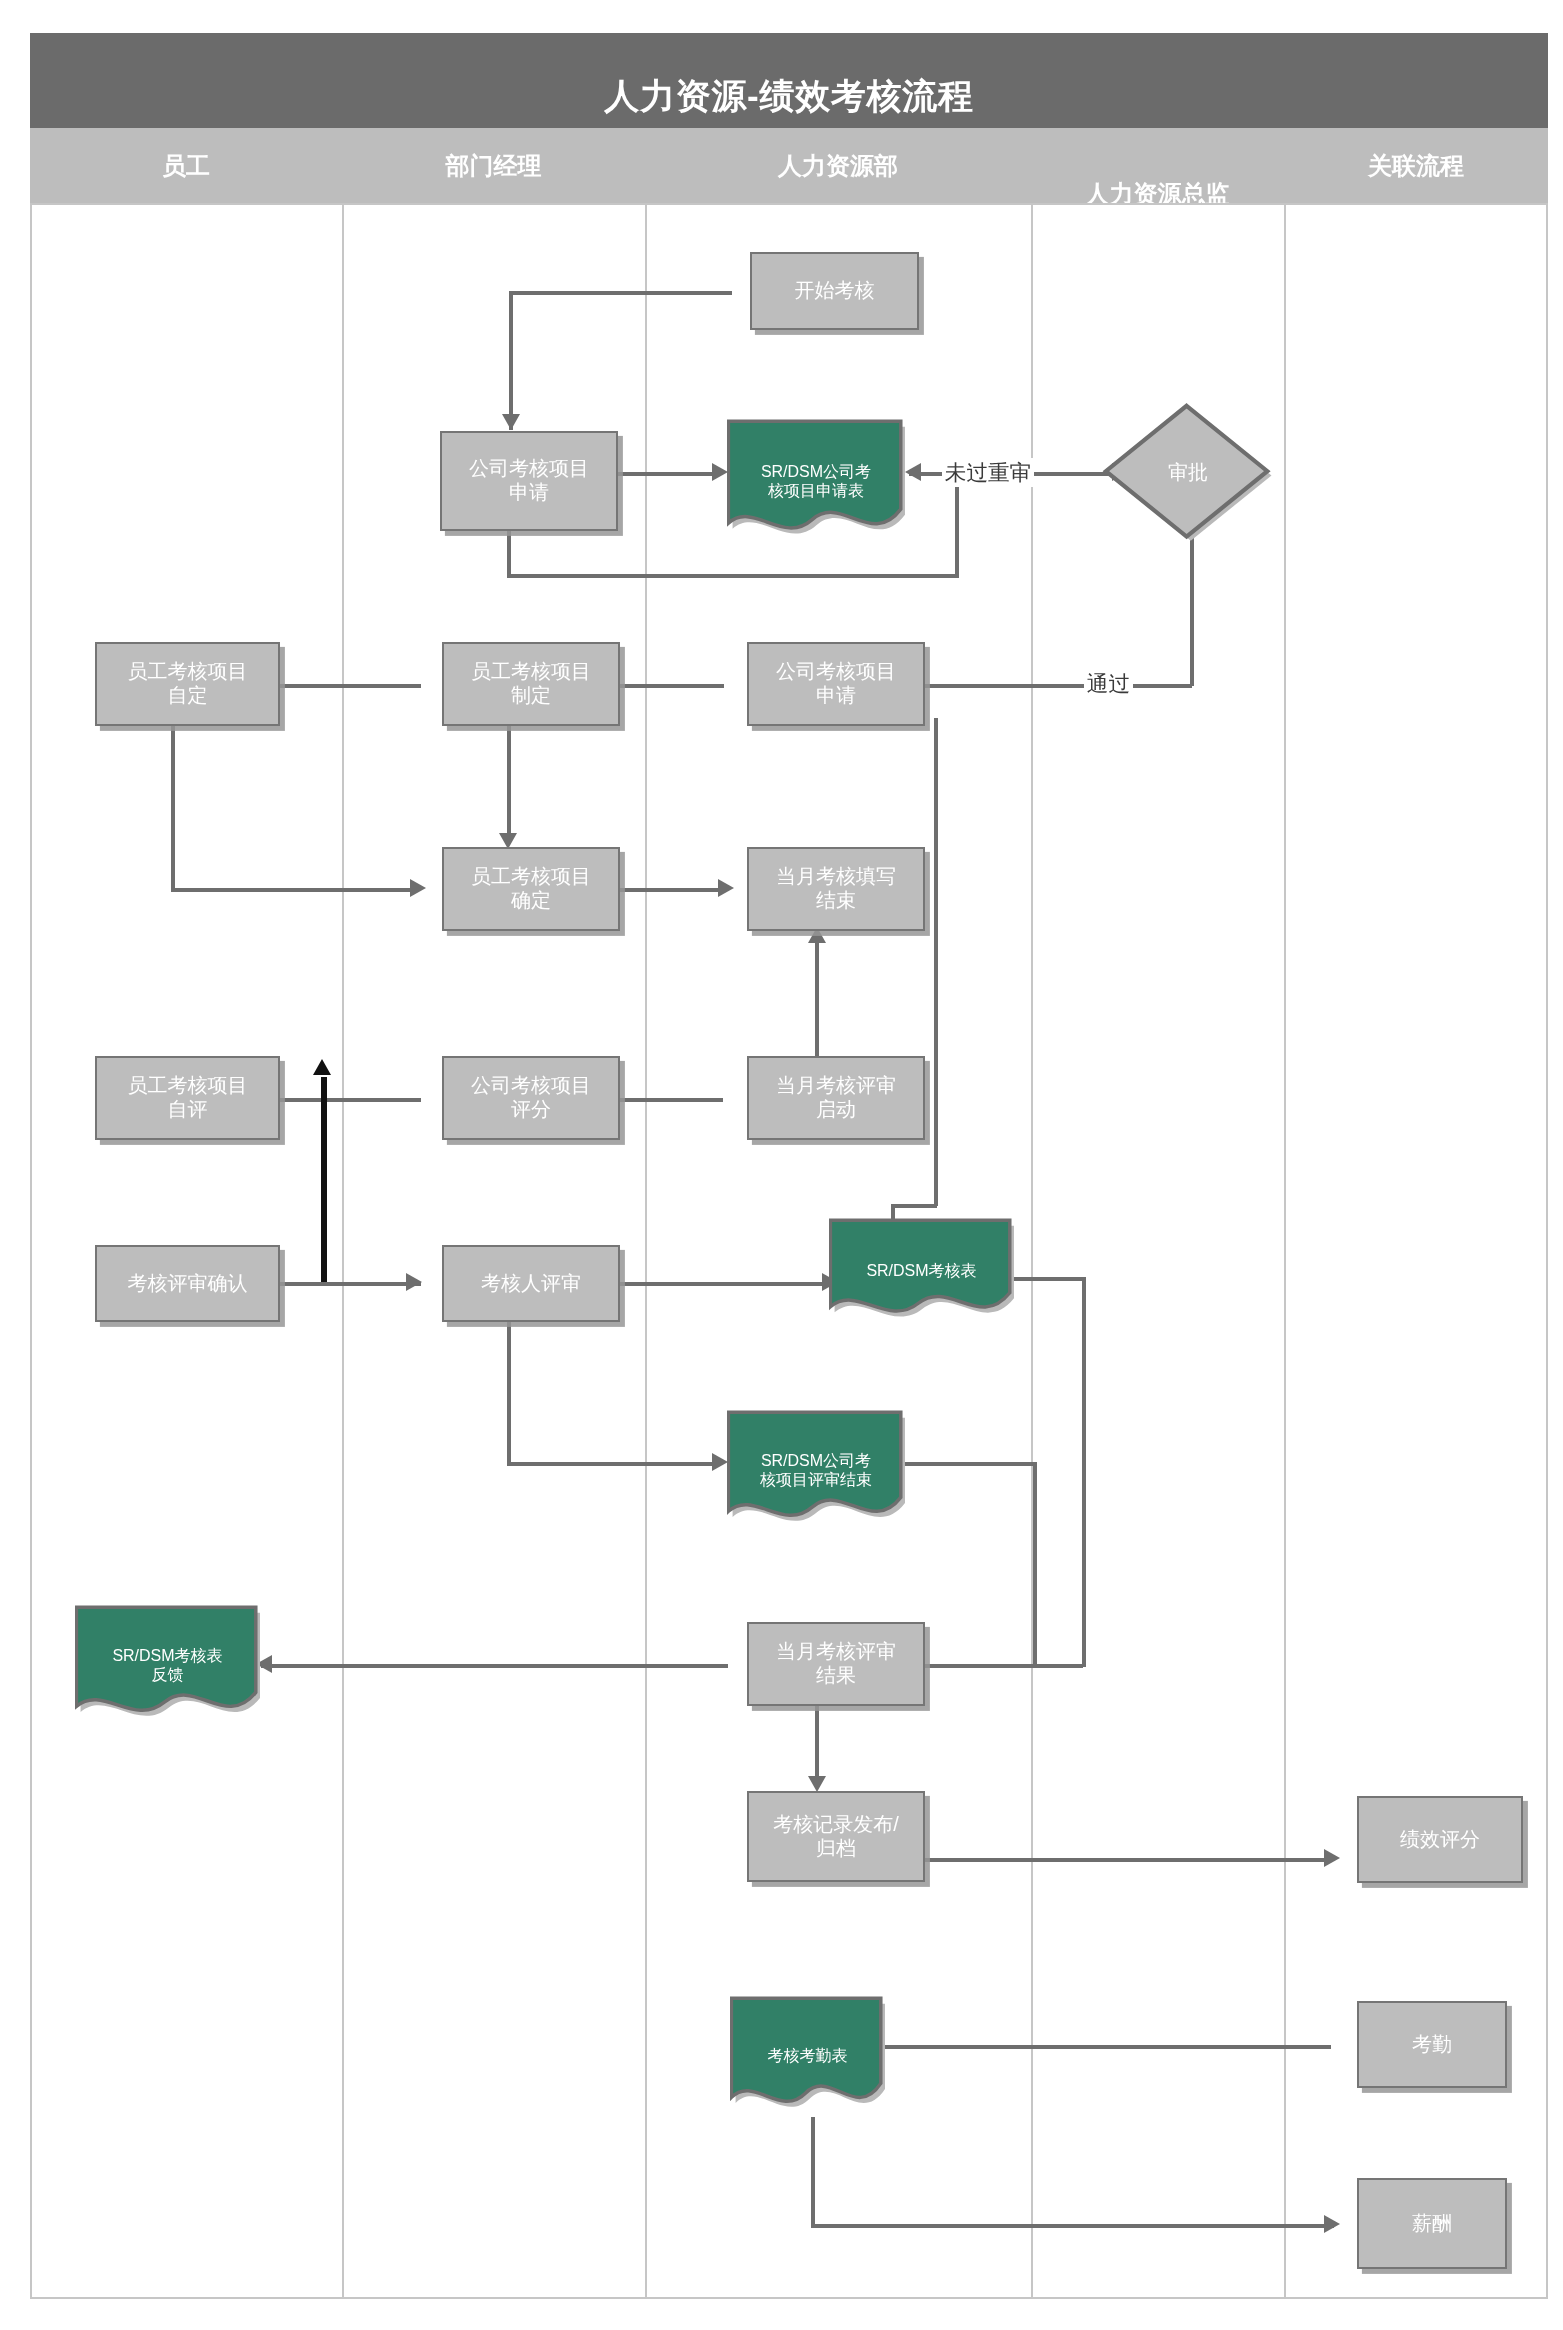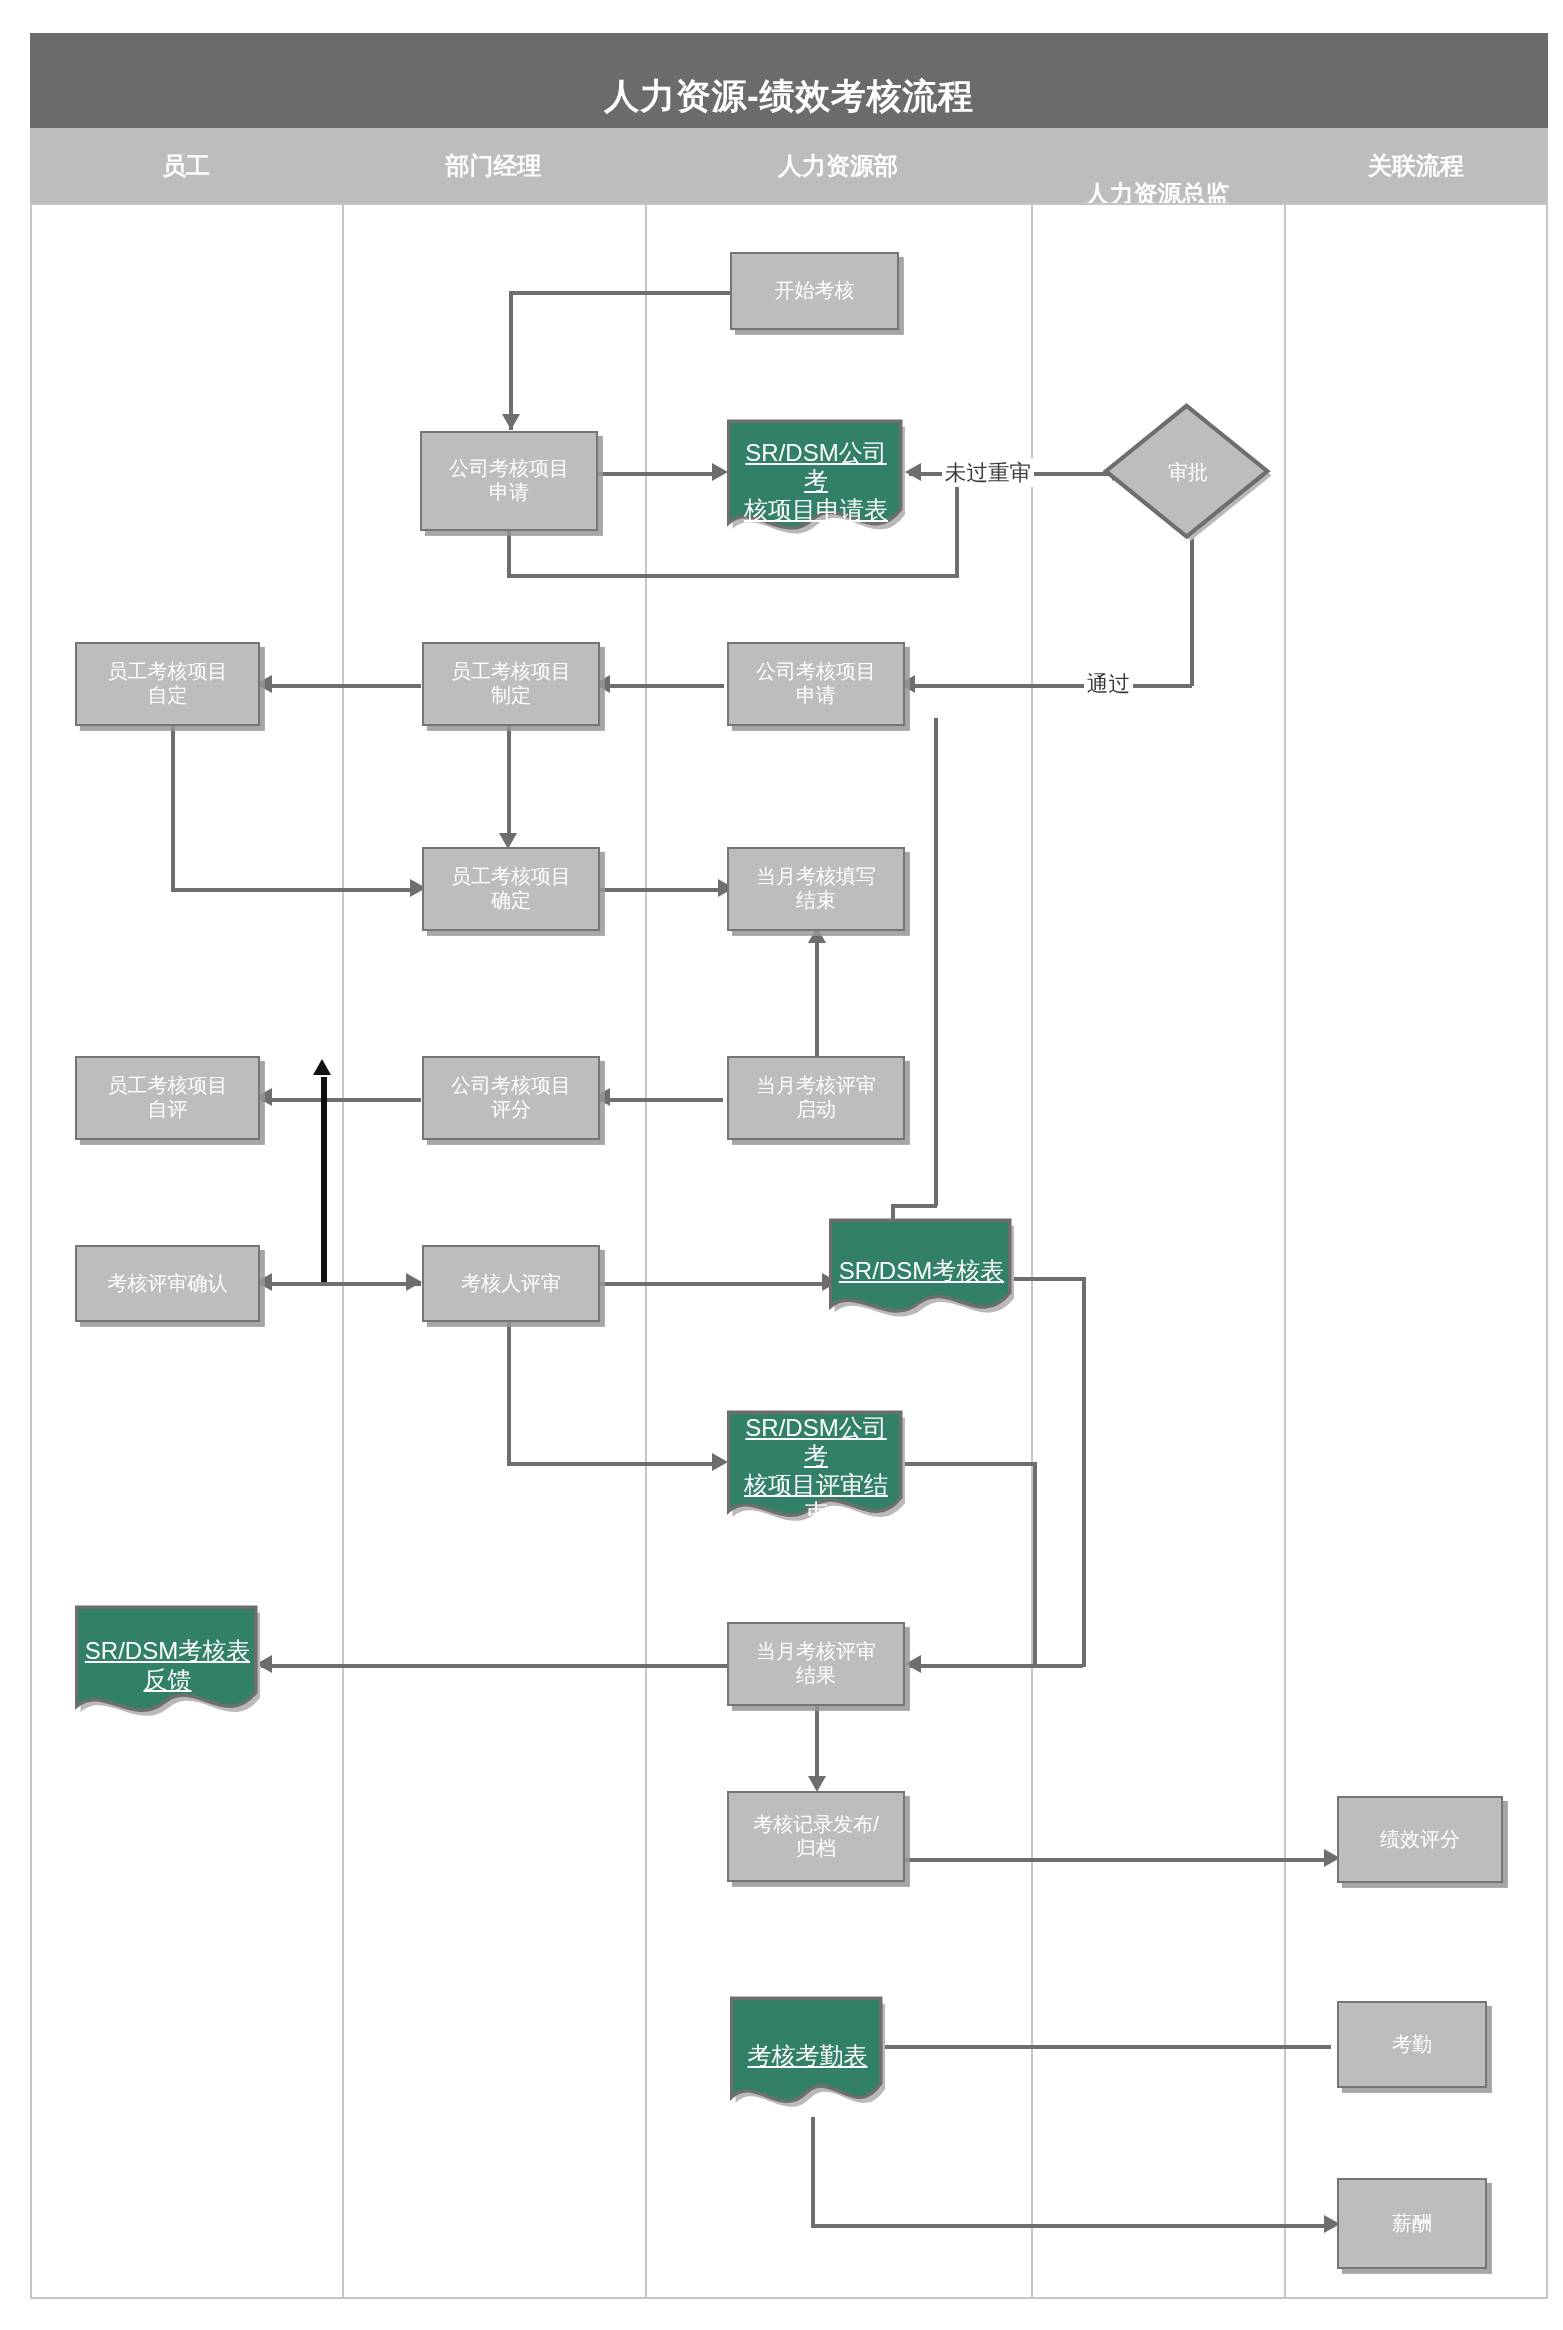--- a/index.html
+++ b/index.html
@@ -16,26 +16,26 @@
     color:#ffffff;font-size:24px;font-weight:bold;}
 
   .lane-body{position:absolute;left:30px;top:203px;width:1518px;height:2096px;
     background:#ffffff;border:2.1px solid #c6c6c6;box-sizing:border-box;}
   .lane-sep{position:absolute;top:203px;width:2.1px;height:2096px;background:#c6c6c6;}
 
   
   .node{position:absolute;box-sizing:border-box;display:flex;align-items:center;justify-content:center;
         text-align:center;color:#ffffff;line-height:1.18;}
   .proc{background:#bdbdbd;border:2.8px solid #757575;
-        box-shadow:4.9px 4.9px 0 0 rgba(150,150,150,.85);font-size:20px;}
+        box-shadow:4.9px 4.9px 0 0 rgba(150,150,150,.85);font-size:20px;margin-left:20px;}
   .decision{background:transparent;border:none;box-shadow:none;font-size:20px;}
   .decision .dmshape{position:absolute;inset:0;}
   .decision .dtxt{position:relative;z-index:2;}
 
-  .doc{font-size:24px;text-decoration:underline;}
+  .doc{font-size:16px;}
   .doc .docshape{position:absolute;inset:0;z-index:0;}
   .doc .dtxt{position:relative;z-index:2;padding:0 7px;}
 
   
   .ln{position:absolute;background:#6e6e6e;}
   .ln.h{height:3.5px;}
   .ln.v{width:3.5px;}
   .ln.blk{background:#111111;}
   .arw{position:absolute;width:0;height:0;}
   .arw.r{border-left:16.7px solid #6e6e6e;border-top:9.8px solid transparent;border-bottom:9.8px solid transparent;}

